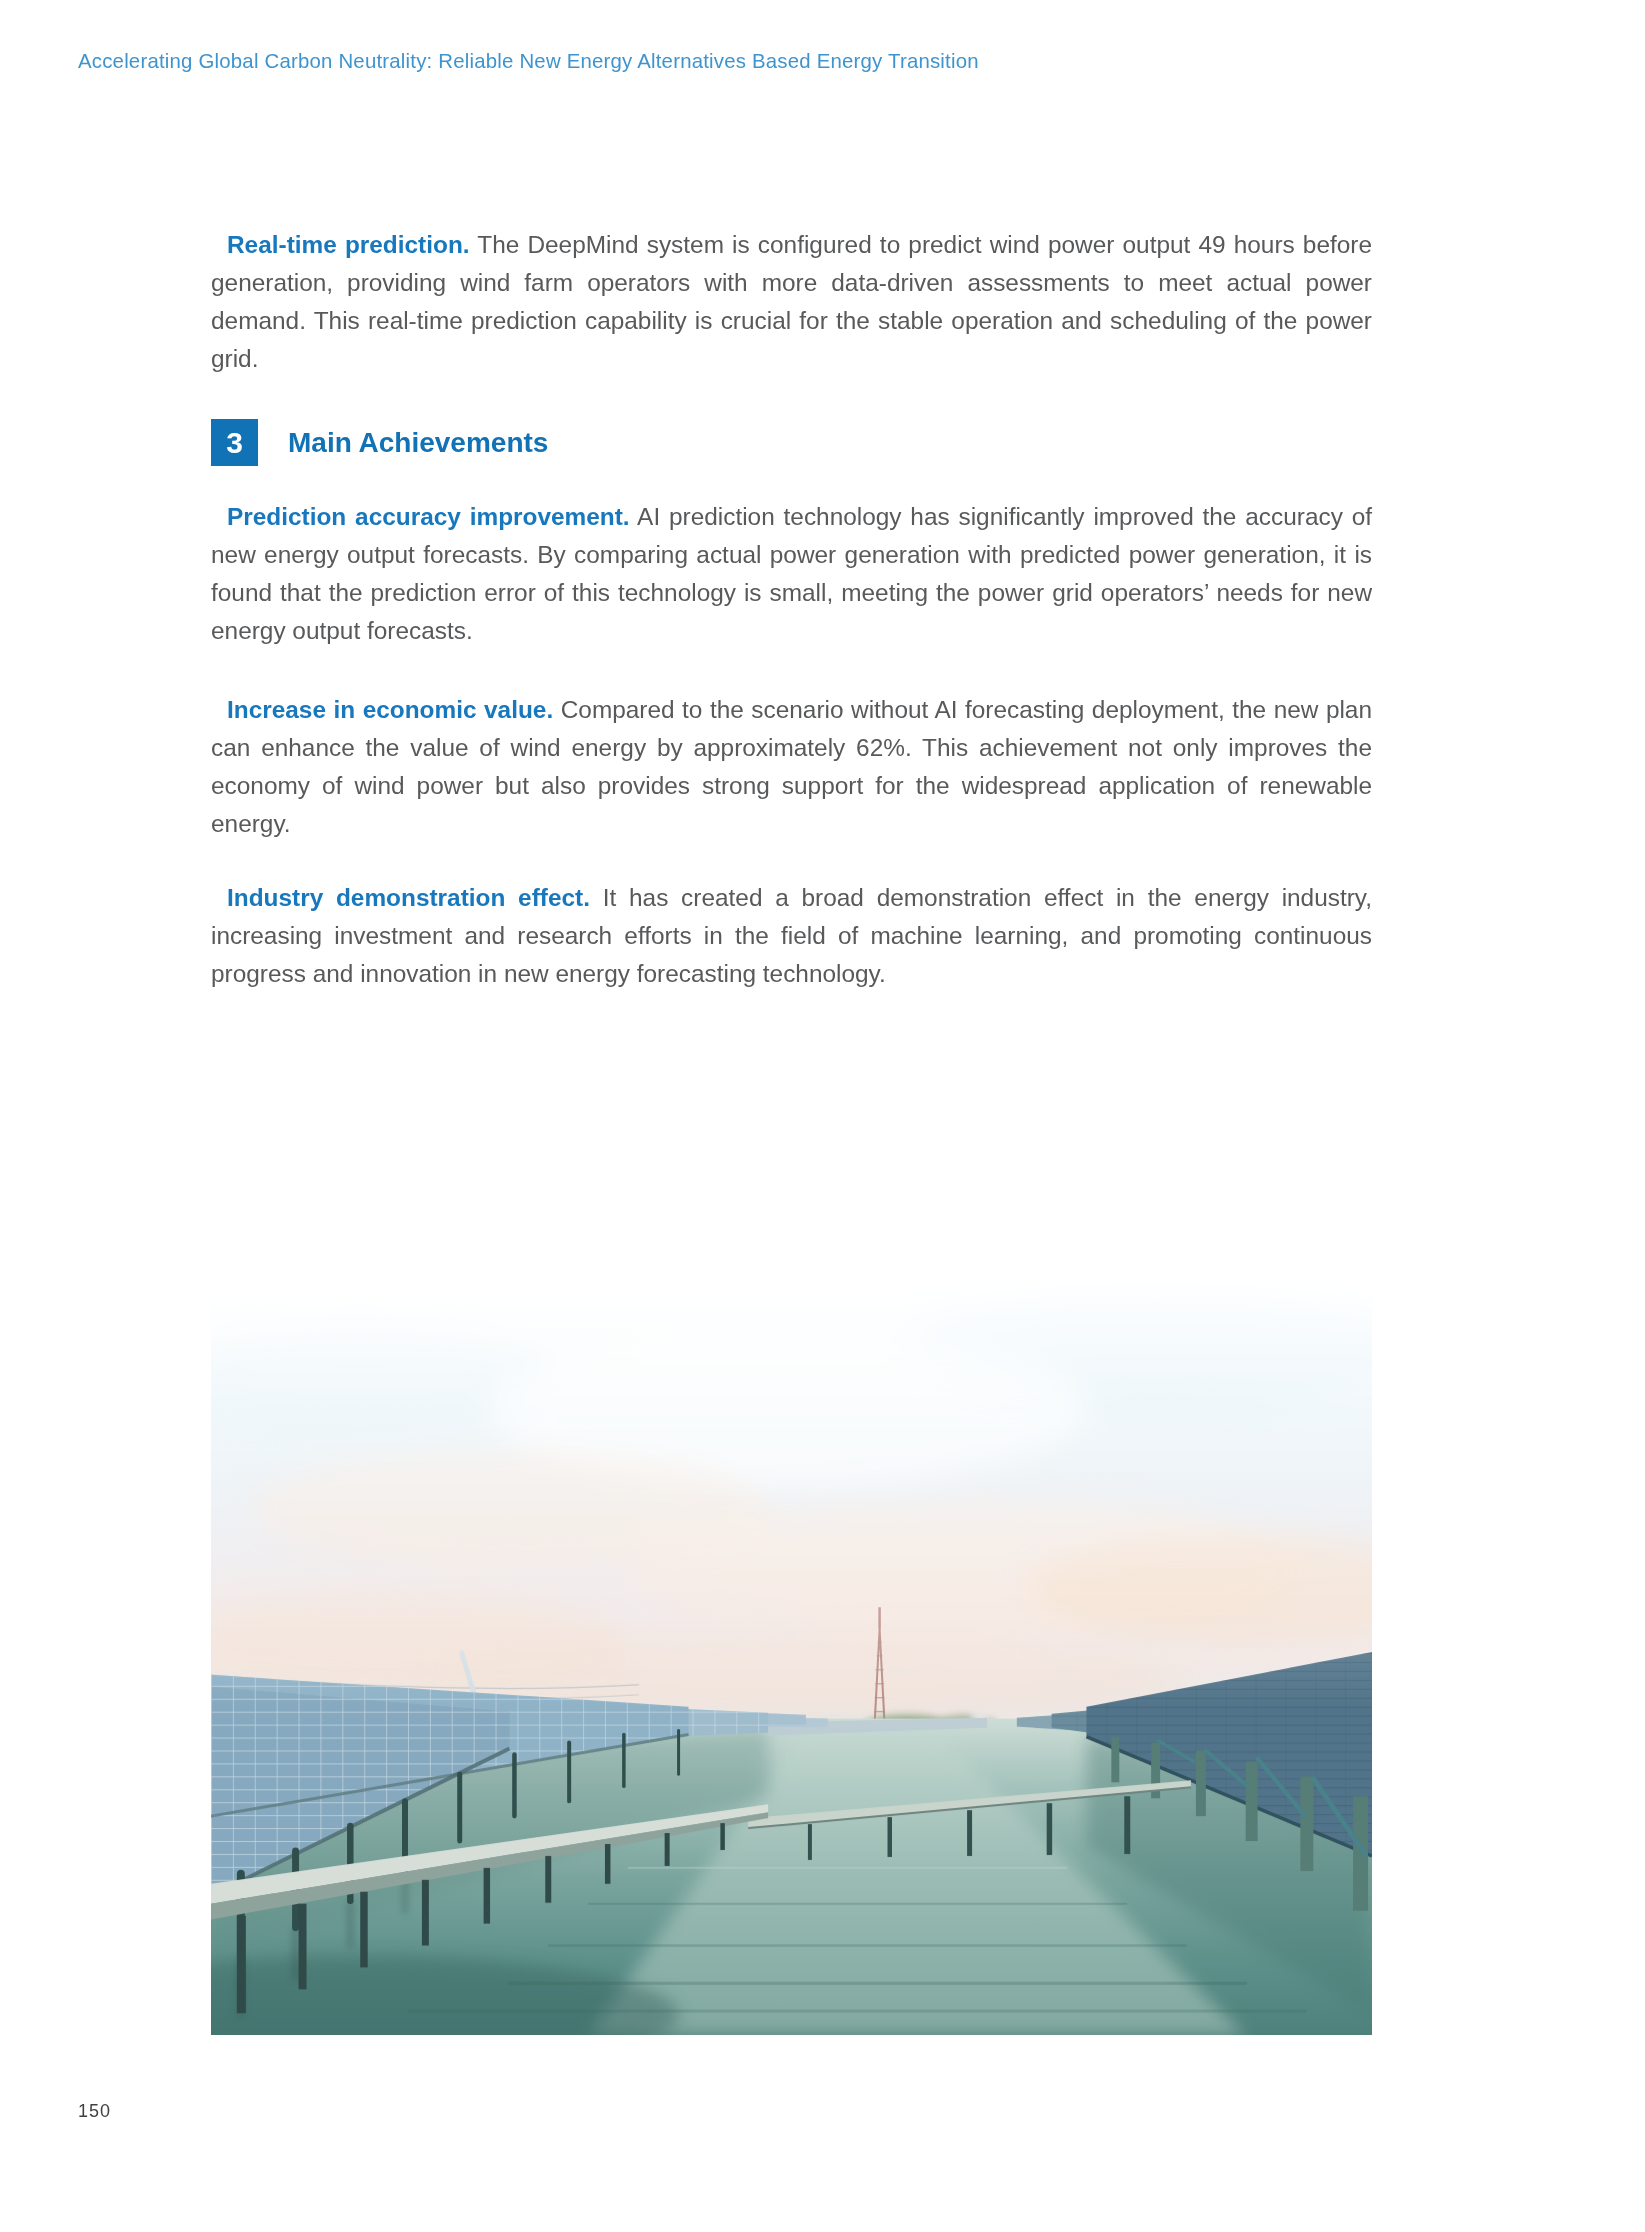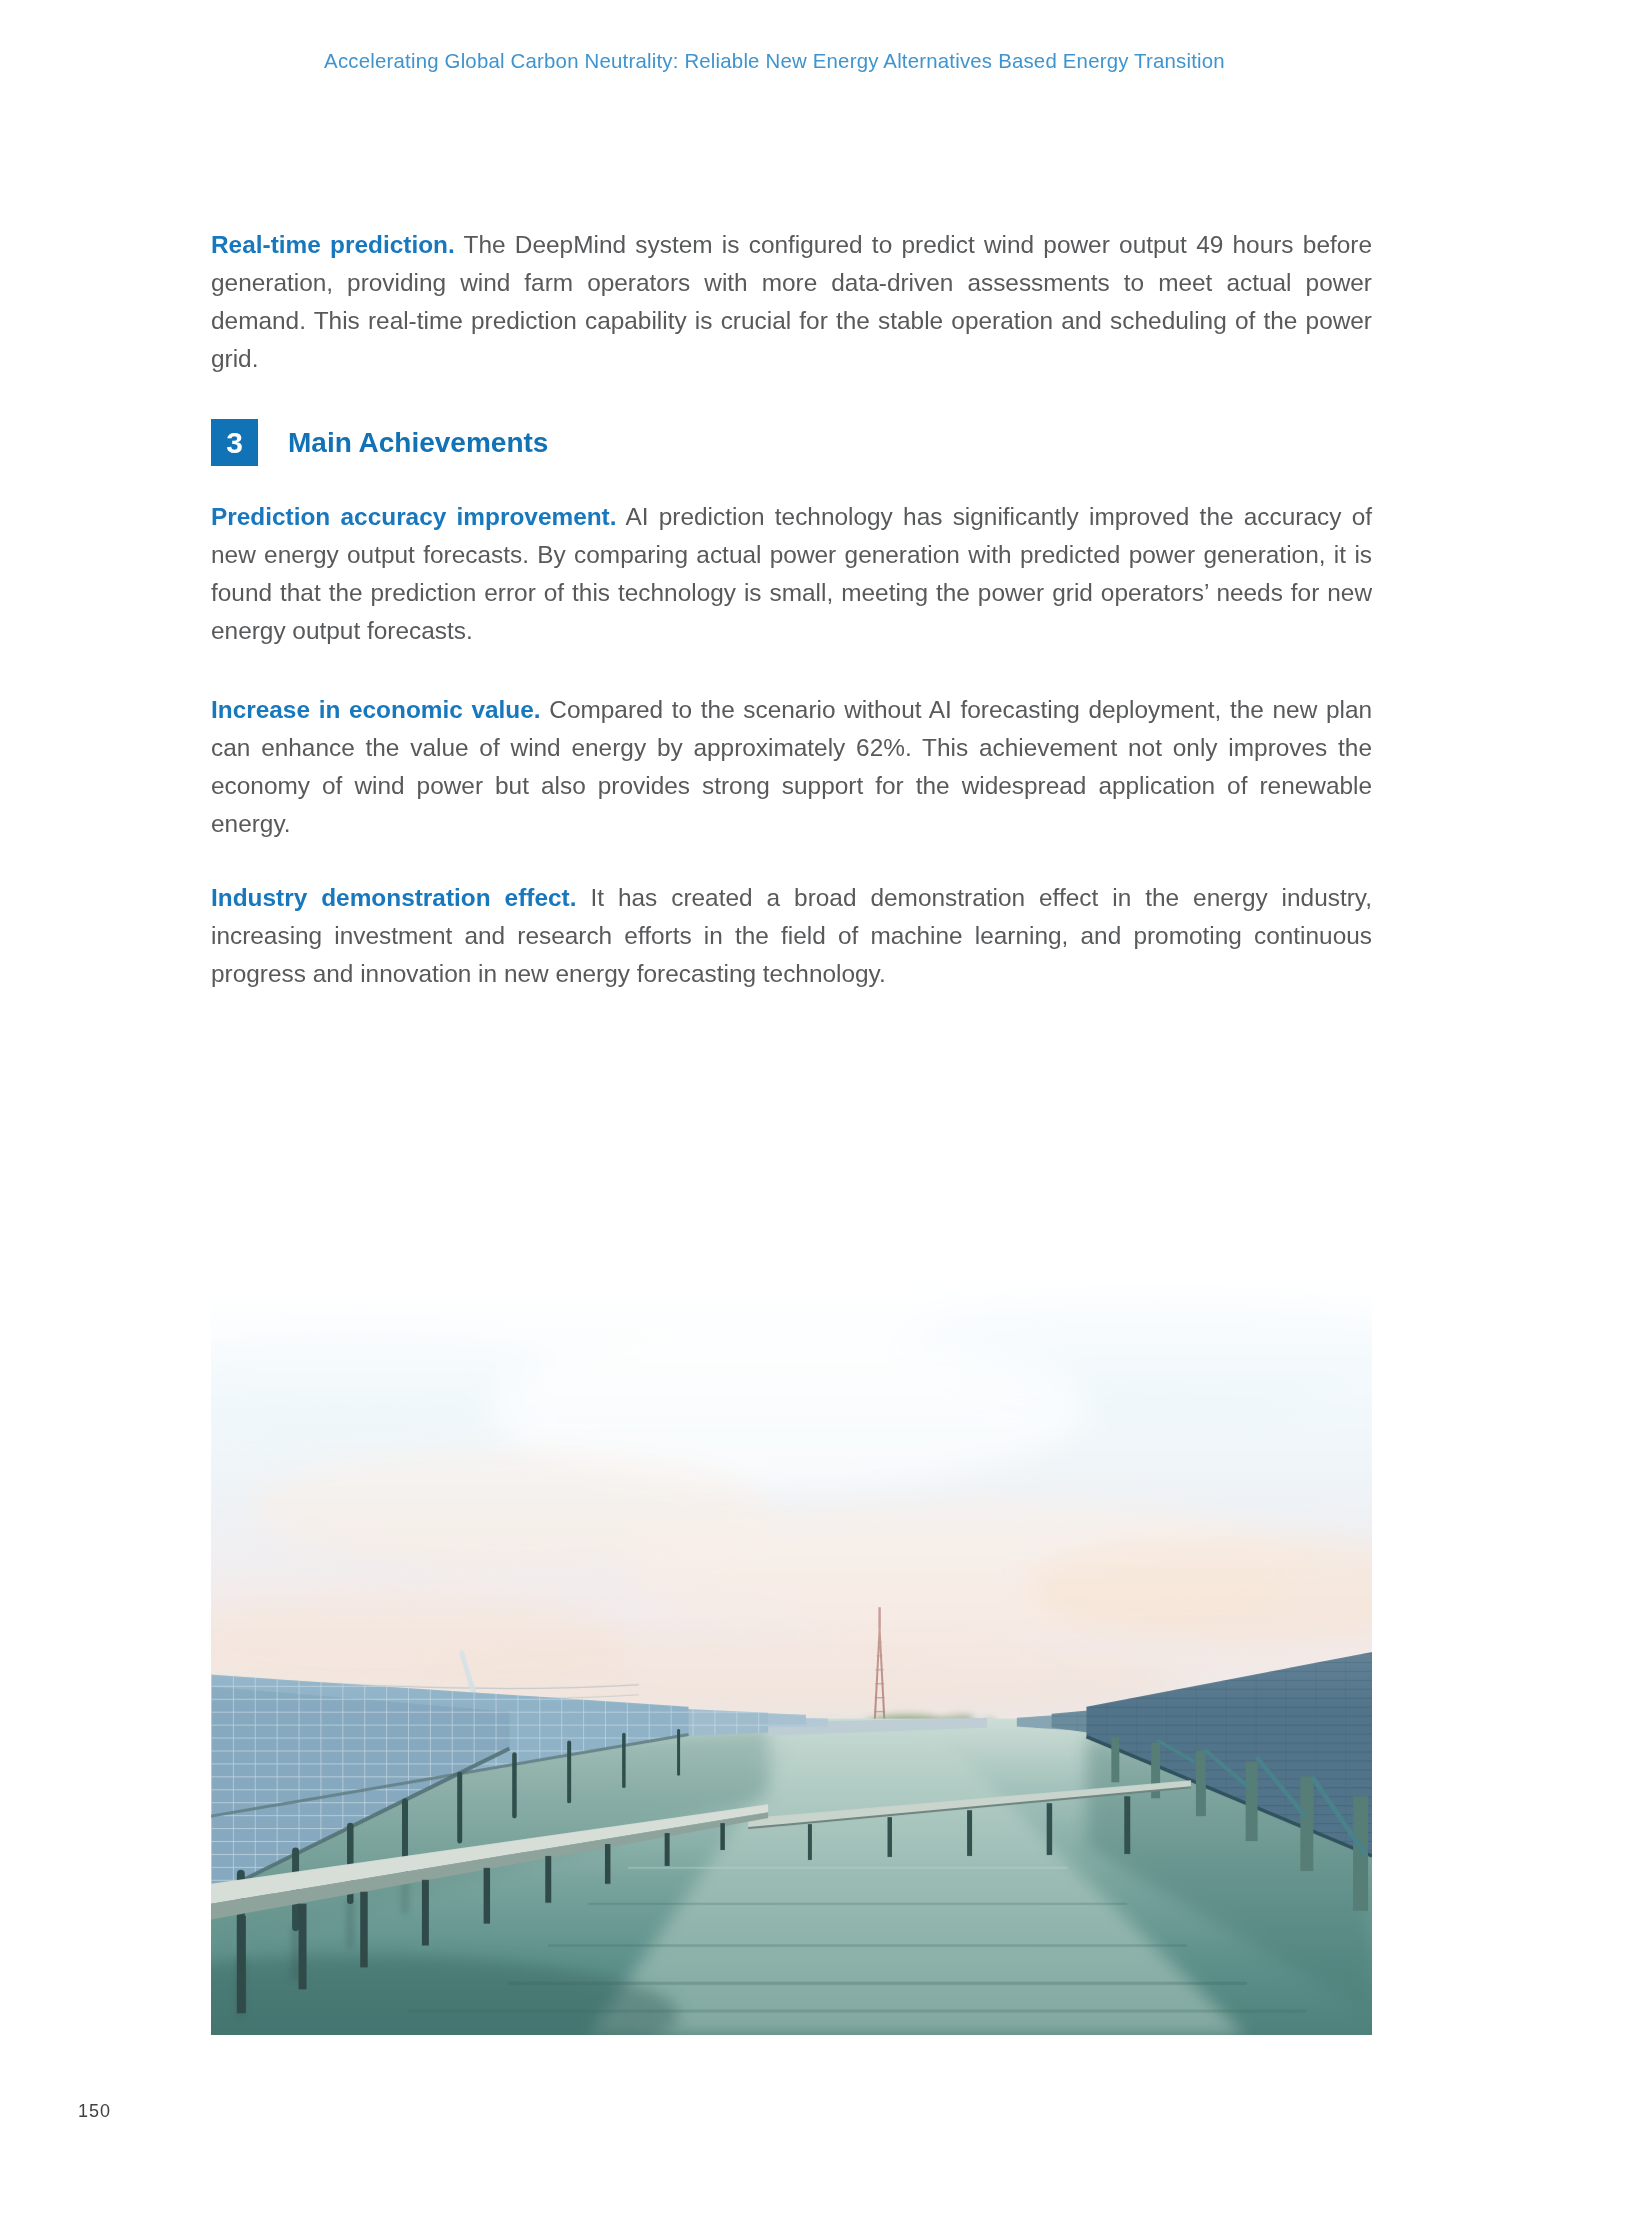--- a/index.html
+++ b/index.html
@@ -2,28 +2,28 @@
 <html><head>
 <meta charset="utf-8">
 <style>
   html,body{margin:0;padding:0;background:#ffffff;}
   .page{
     position:relative;width:1646px;height:2233px;background:#ffffff;
     font-family:"Liberation Sans", sans-serif;overflow:hidden;
   }
   .running-header{
     position:absolute;left:78px;top:50px;width:1393px;
-    font-size:20.4px;color:#3e94ce;letter-spacing:0.2px;text-align:center;
+    font-size:20.4px;color:#3e94ce;letter-spacing:0.2px;
   }
   .para{
     position:absolute;left:211px;width:1161px;
     font-size:24.4px;line-height:38px;color:#58595b;
     text-align:justify;
   }
-  .para .lead{color:#1778be;font-weight:bold;}
+  .para .lead{color:#1778be;font-weight:bold;margin-left:16px;}
   .p0{top:226px}
   .p1{top:498px}
   .p2{top:691px}
   .p3{top:879px}
   .section-header{
     position:absolute;left:211px;top:419px;height:47px;
     display:flex;align-items:center;
   }
   .section-num{
     width:47px;height:47px;background:#1272b6;color:#ffffff;

